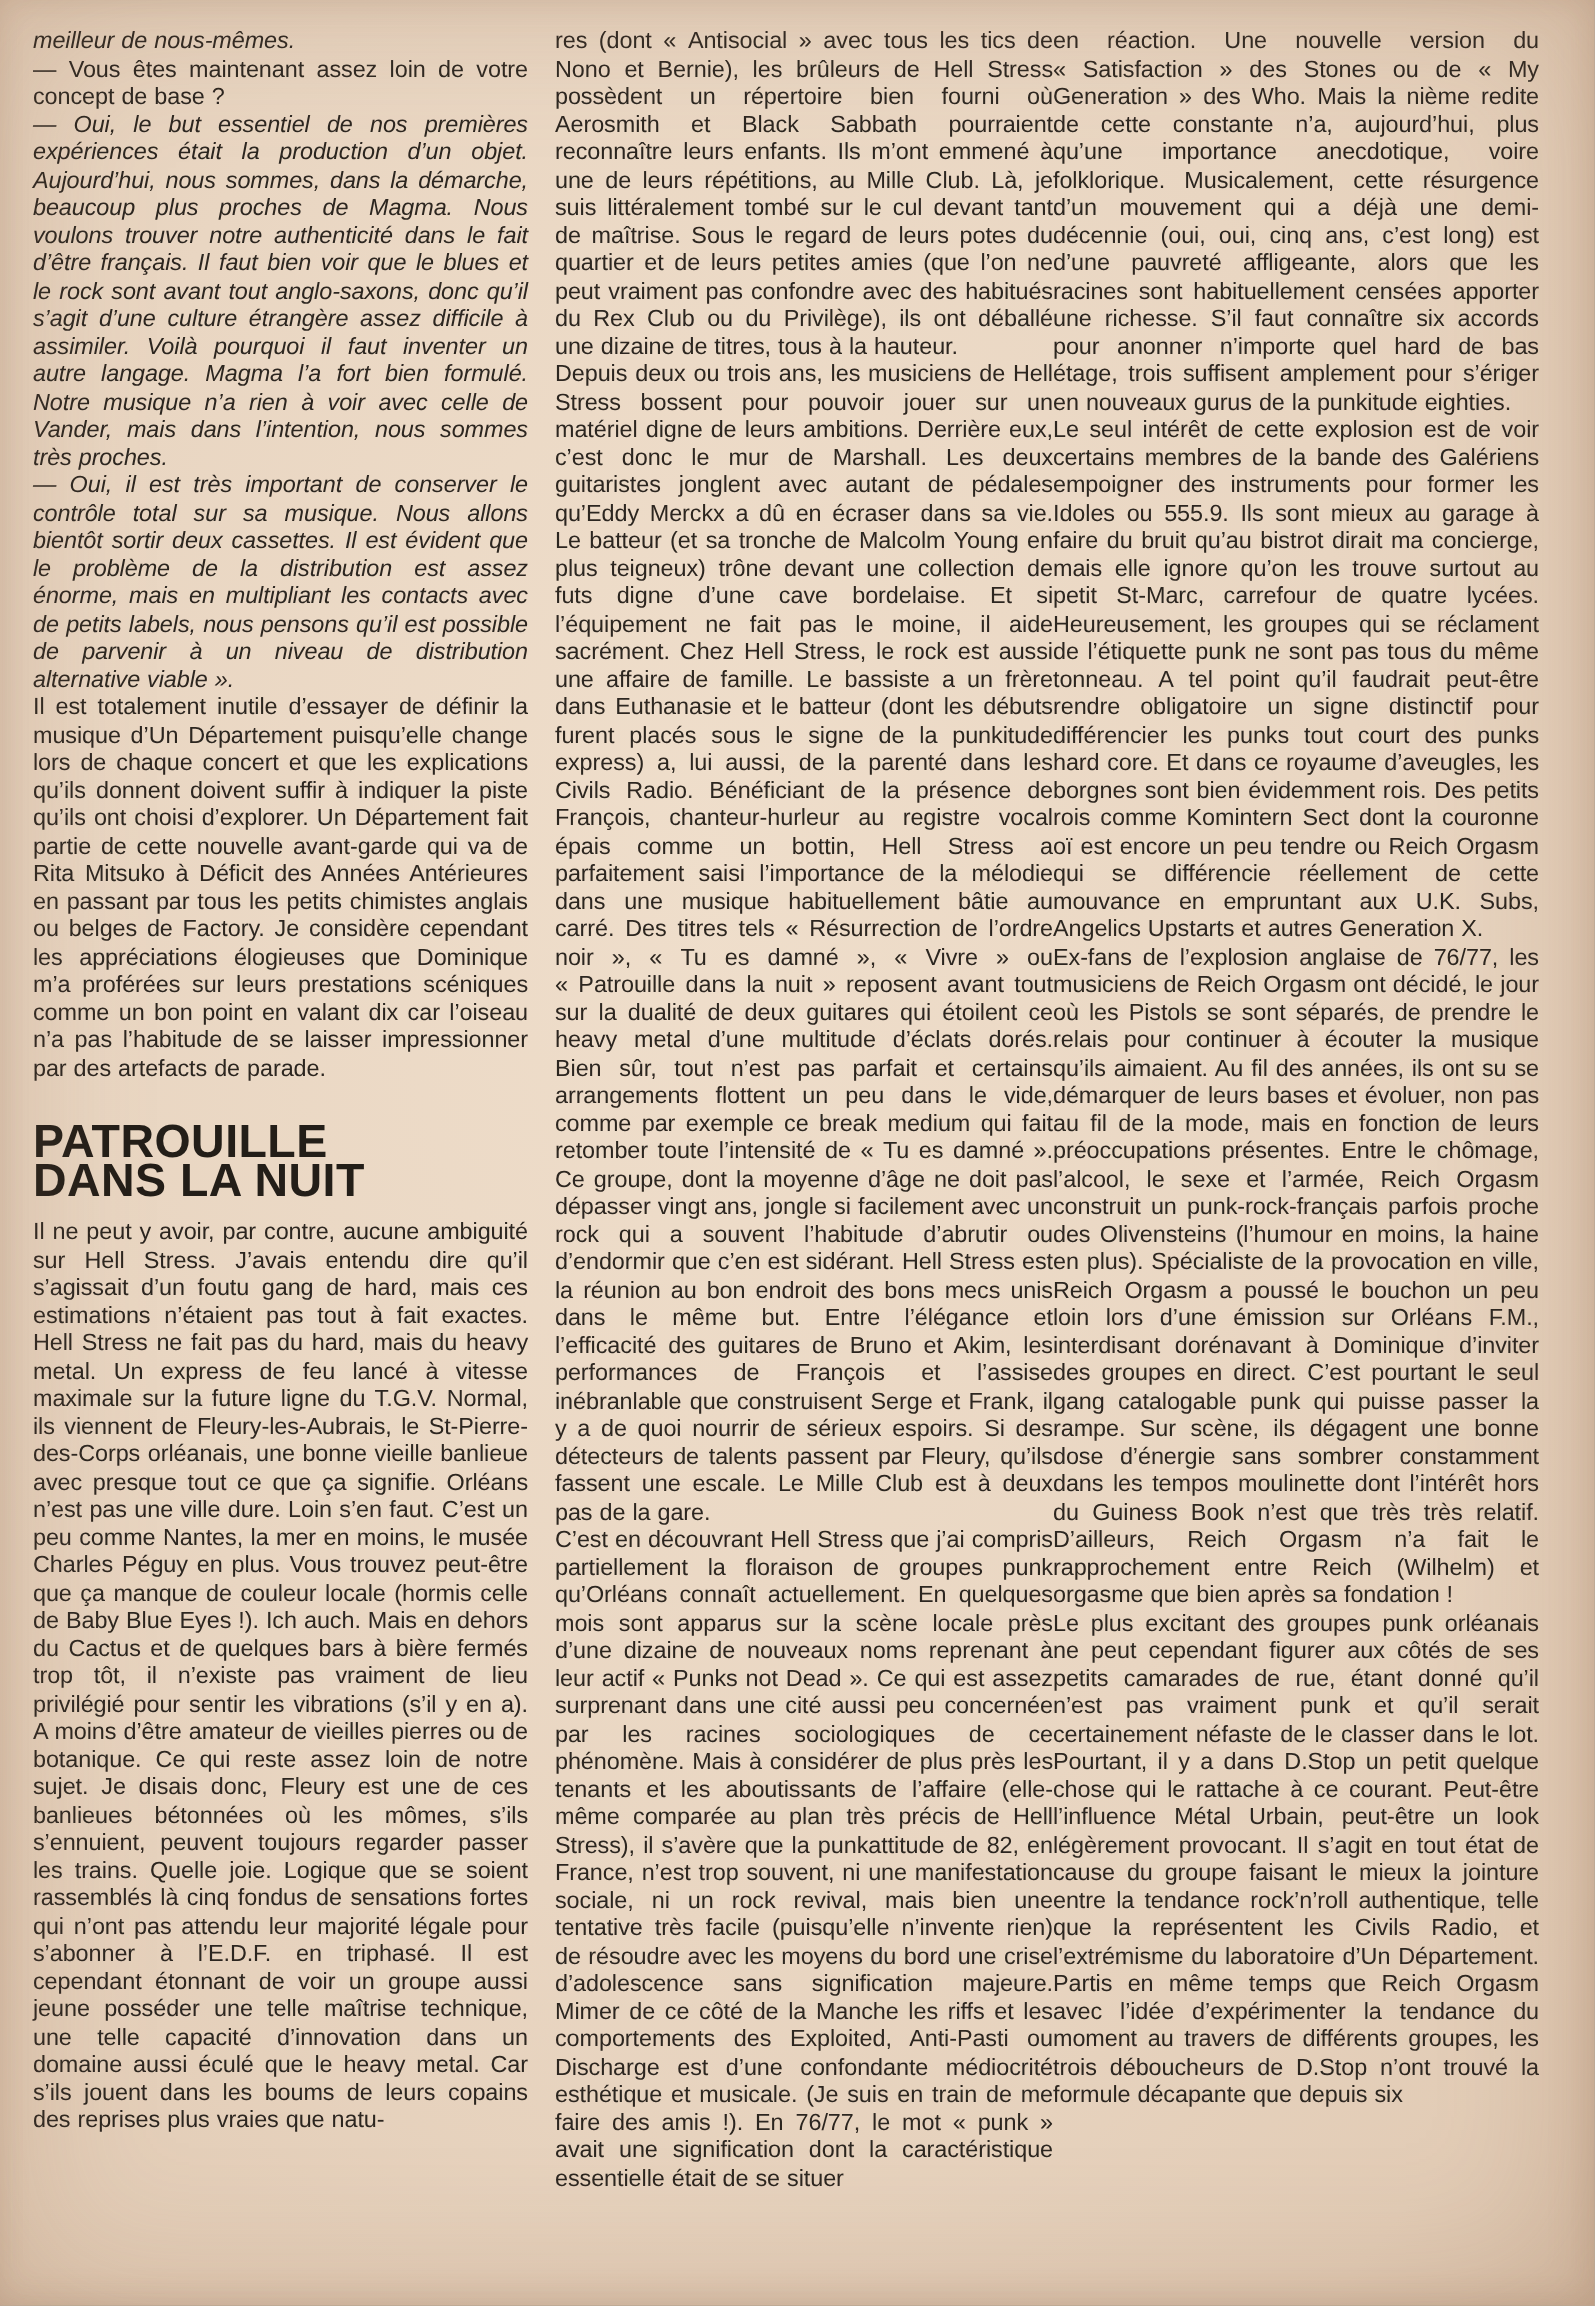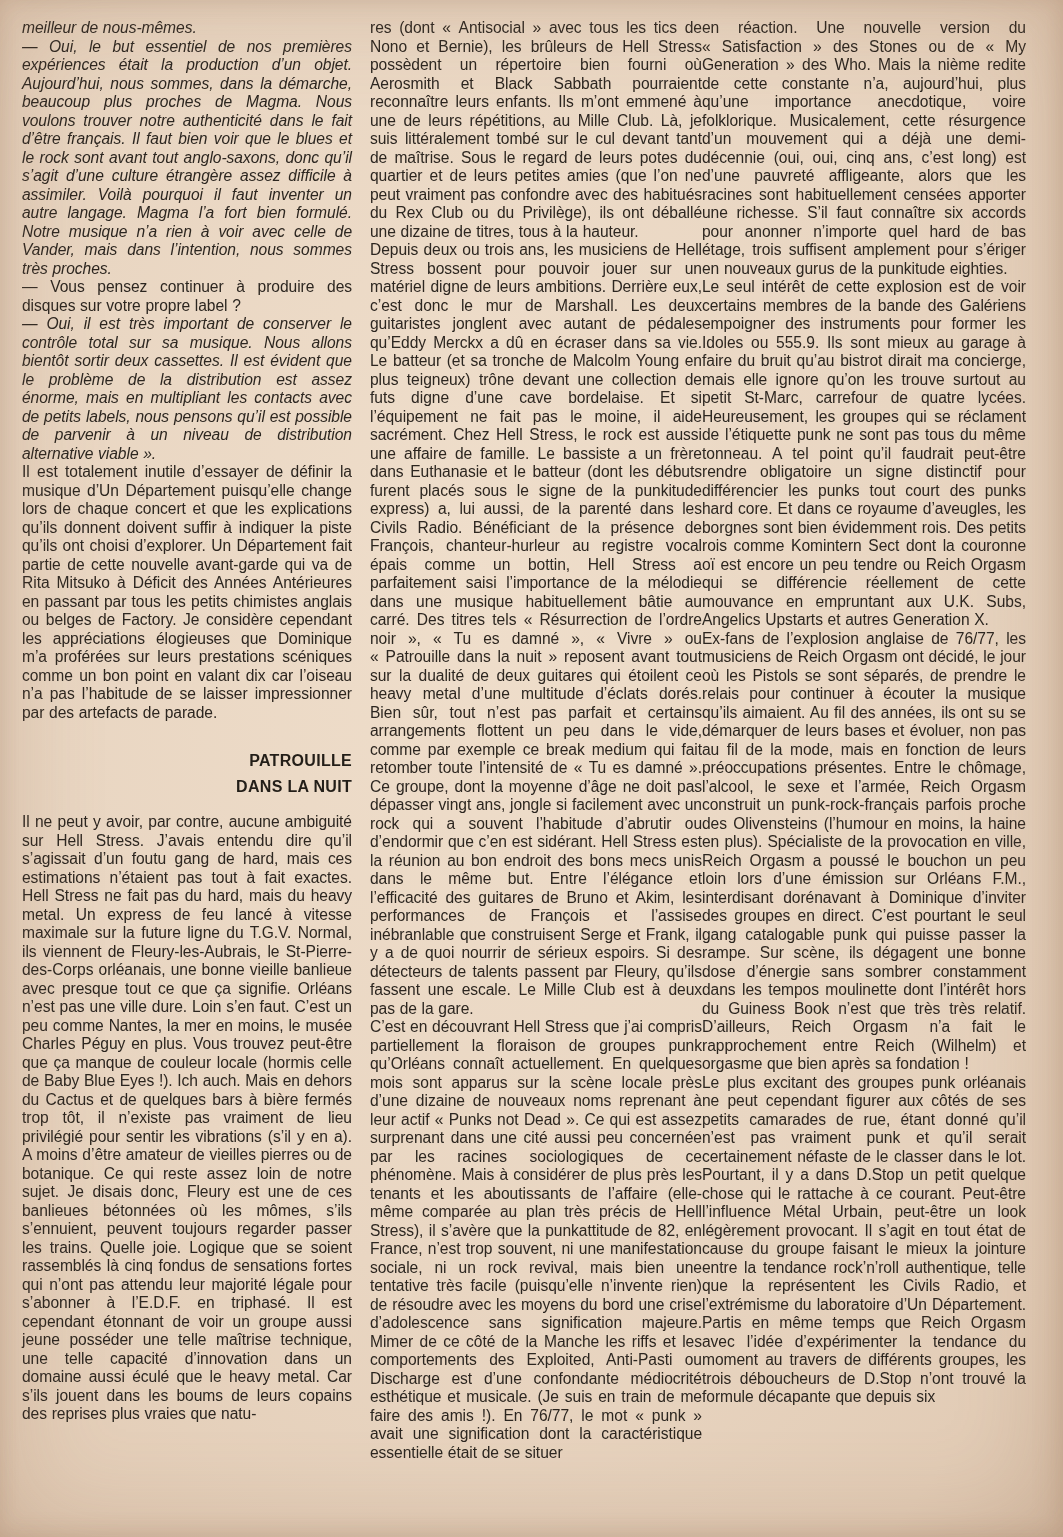--- a/index.html
+++ b/index.html
@@ -42,39 +42,39 @@
     line-height: 18.5px;
     text-align: justify;
     letter-spacing: -0.05px;
     word-spacing: 0.4px;
     hyphens: auto;
     -webkit-hyphens: auto;
   }
   .col p.italic { font-style: italic; }
   .section-heading {
     margin: 26px 0 13px 0;
-    font-size: 16px;
+    font-size: 31px;
     line-height: 26px;
     font-weight: bold;
     letter-spacing: 0.3px;
     color: #231e18;
     white-space: pre-line;
-    text-align: right;
+    text-align: left;
   }
 </style>
 </head>
 <body>
 
 <div class="page">
   <div class="columns">
 
     <div class="col col-1">
       <p class="italic">meilleur de nous-mêmes.</p>
+      <p>— Vous êtes maintenant assez loin de votre concept de base&nbsp;?</p>
       <p class="italic">— Oui, le but essentiel de nos premières expériences était la production d’un objet. Aujourd’hui, nous sommes, dans la démarche, beaucoup plus proches de Magma. Nous voulons trouver notre authenticité dans le fait d’être français. Il faut bien voir que le blues et le rock sont avant tout anglo-saxons, donc qu’il s’agit d’une culture étrangère assez difficile à assimiler. Voilà pourquoi il faut inventer un autre langage. Magma l’a fort bien formulé. Notre musique n’a rien à voir avec celle de Vander, mais dans l’intention, nous sommes très proches.</p>
-      <p>— Vous pensez continuer à produire des disques sur votre propre label&nbsp;?</p>
       <p class="italic">— Oui, il est très important de conserver le contrôle total sur sa musique. Nous allons bientôt sortir deux cassettes. Il est évident que le problème de la distribution est assez énorme, mais en multipliant les contacts avec de petits labels, nous pensons qu’il est possible de parvenir à un niveau de distribution alternative viable&nbsp;».</p>
       <p>Il est totalement inutile d’essayer de définir la musique d’Un Département puisqu’elle change lors de chaque concert et que les explications qu’ils donnent doivent suffir à indiquer la piste qu’ils ont choisi d’explorer. Un Département fait partie de cette nouvelle avant-garde qui va de Rita Mitsuko à Déficit des Années Antérieures en passant par tous les petits chimistes anglais ou belges de Factory. Je considère cependant les appréciations élogieuses que Dominique m’a proférées sur leurs prestations scéniques comme un bon point en valant dix car l’oiseau n’a pas l’habitude de se laisser impressionner par des artefacts de parade.</p>
       <h2 class="section-heading">PATROUILLE
 DANS LA NUIT</h2>
       <p>Il ne peut y avoir, par contre, aucune ambiguité sur Hell&nbsp;Stress. J’avais entendu dire qu’il s’agissait d’un foutu gang de hard, mais ces estimations n’étaient pas tout à fait exactes. Hell Stress ne fait pas du hard, mais du heavy metal. Un express de feu lancé à vitesse maximale sur la future ligne du T.G.V. Normal, ils viennent de Fleury-les-Aubrais, le St-Pierre-des-Corps orléanais, une bonne vieille banlieue avec presque tout ce que ça signifie. Orléans n’est pas une ville dure. Loin s’en faut. C’est un peu comme Nantes, la mer en moins, le musée Charles Péguy en plus. Vous trouvez peut-être que ça manque de couleur locale (hormis celle de Baby Blue Eyes&nbsp;!). Ich auch. Mais en dehors du Cactus et de quelques bars à bière fermés trop tôt, il n’existe pas vraiment de lieu privilégié pour sentir les vibrations (s’il y en a). A moins d’être amateur de vieilles pierres ou de botanique. Ce qui reste assez loin de notre sujet. Je disais donc, Fleury est une de ces banlieues bétonnées où les mômes, s’ils s’ennuient, peuvent toujours regarder passer les trains. Quelle joie. Logique que se soient rassemblés là cinq fondus de sensations fortes qui n’ont pas attendu leur majorité légale pour s’abonner à l’E.D.F. en triphasé. Il est cependant étonnant de voir un groupe aussi jeune posséder une telle maîtrise technique, une telle capacité d’innovation dans un domaine aussi éculé que le heavy metal. Car s’ils jouent dans les boums de leurs copains des reprises plus vraies que natu-</p>
     </div>
 
     <div class="col col-2">
       <p>res (dont «&nbsp;Antisocial&nbsp;» avec tous les tics de Nono et Bernie), les brûleurs de Hell Stress possèdent un répertoire bien fourni où Aerosmith et Black Sabbath pourraient reconnaître leurs enfants. Ils m’ont emmené à une de leurs répétitions, au Mille Club. Là, je suis littéralement tombé sur le cul devant tant de maîtrise. Sous le regard de leurs potes du quartier et de leurs petites amies (que l’on ne peut vraiment pas confondre avec des habitués du Rex Club ou du Privilège), ils ont déballé une dizaine de titres, tous à la hauteur.</p>
       <p>Depuis deux ou trois ans, les musiciens de Hell Stress bossent pour pouvoir jouer sur un matériel digne de leurs ambitions. Derrière eux, c’est donc le mur de Marshall. Les deux guitaristes jonglent avec autant de pédales qu’Eddy Merckx a dû en écraser dans sa vie. Le batteur (et sa tronche de Malcolm Young en plus teigneux) trône devant une collection de futs digne d’une cave bordelaise. Et si l’équipement ne fait pas le moine, il aide sacrément. Chez Hell Stress, le rock est aussi une affaire de famille. Le bassiste a un frère dans Euthanasie et le batteur (dont les débuts furent placés sous le signe de la punkitude express) a, lui aussi, de la parenté dans les Civils Radio. Bénéficiant de la présence de François, chanteur-hurleur au registre vocal épais comme un bottin, Hell Stress a parfaitement saisi l’importance de la mélodie dans une musique habituellement bâtie au carré. Des titres tels «&nbsp;Résurrection de l’ordre noir&nbsp;», «&nbsp;Tu es damné&nbsp;», «&nbsp;Vivre&nbsp;» ou «&nbsp;Patrouille dans la nuit&nbsp;» reposent avant tout sur la dualité de deux guitares qui étoilent ce heavy metal d’une multitude d’éclats dorés. Bien sûr, tout n’est pas parfait et certains arrangements flottent un peu dans le vide, comme par exemple ce break medium qui fait retomber toute l’intensité de «&nbsp;Tu es damné&nbsp;». Ce groupe, dont la moyenne d’âge ne doit pas dépasser vingt ans, jongle si facilement avec un rock qui a souvent l’habitude d’abrutir ou d’endormir que c’en est sidérant. Hell Stress est la réunion au bon endroit des bons mecs unis dans le même but. Entre l’élégance et l’efficacité des guitares de Bruno et Akim, les performances de François et l’assise inébranlable que construisent Serge et Frank, il y a de quoi nourrir de sérieux espoirs. Si des détecteurs de talents passent par Fleury, qu’ils fassent une escale. Le Mille Club est à deux pas de la gare.</p>

